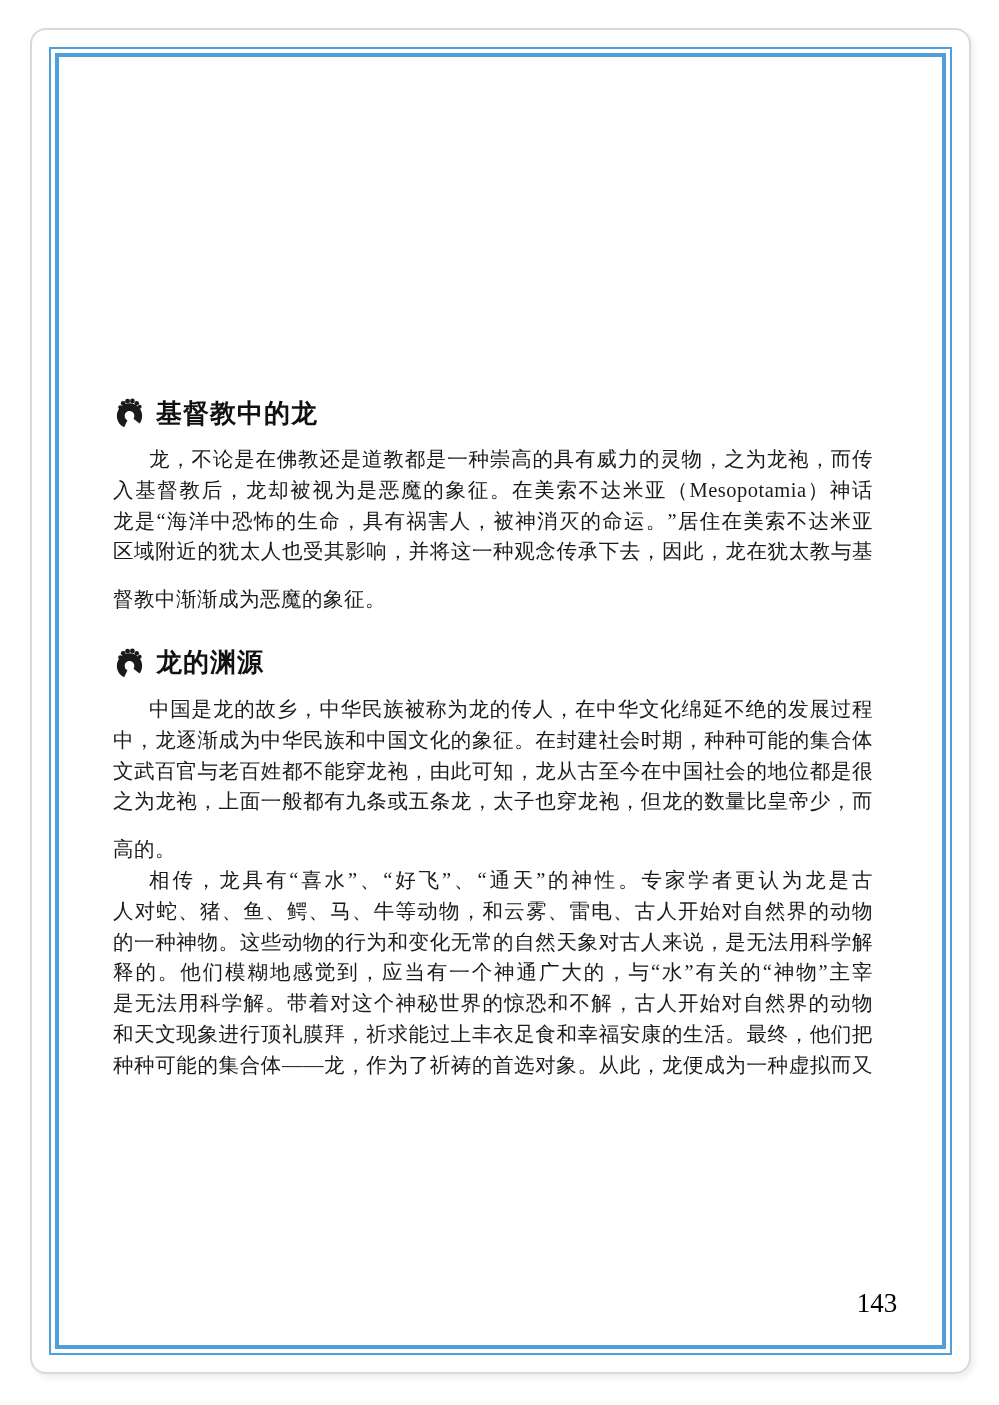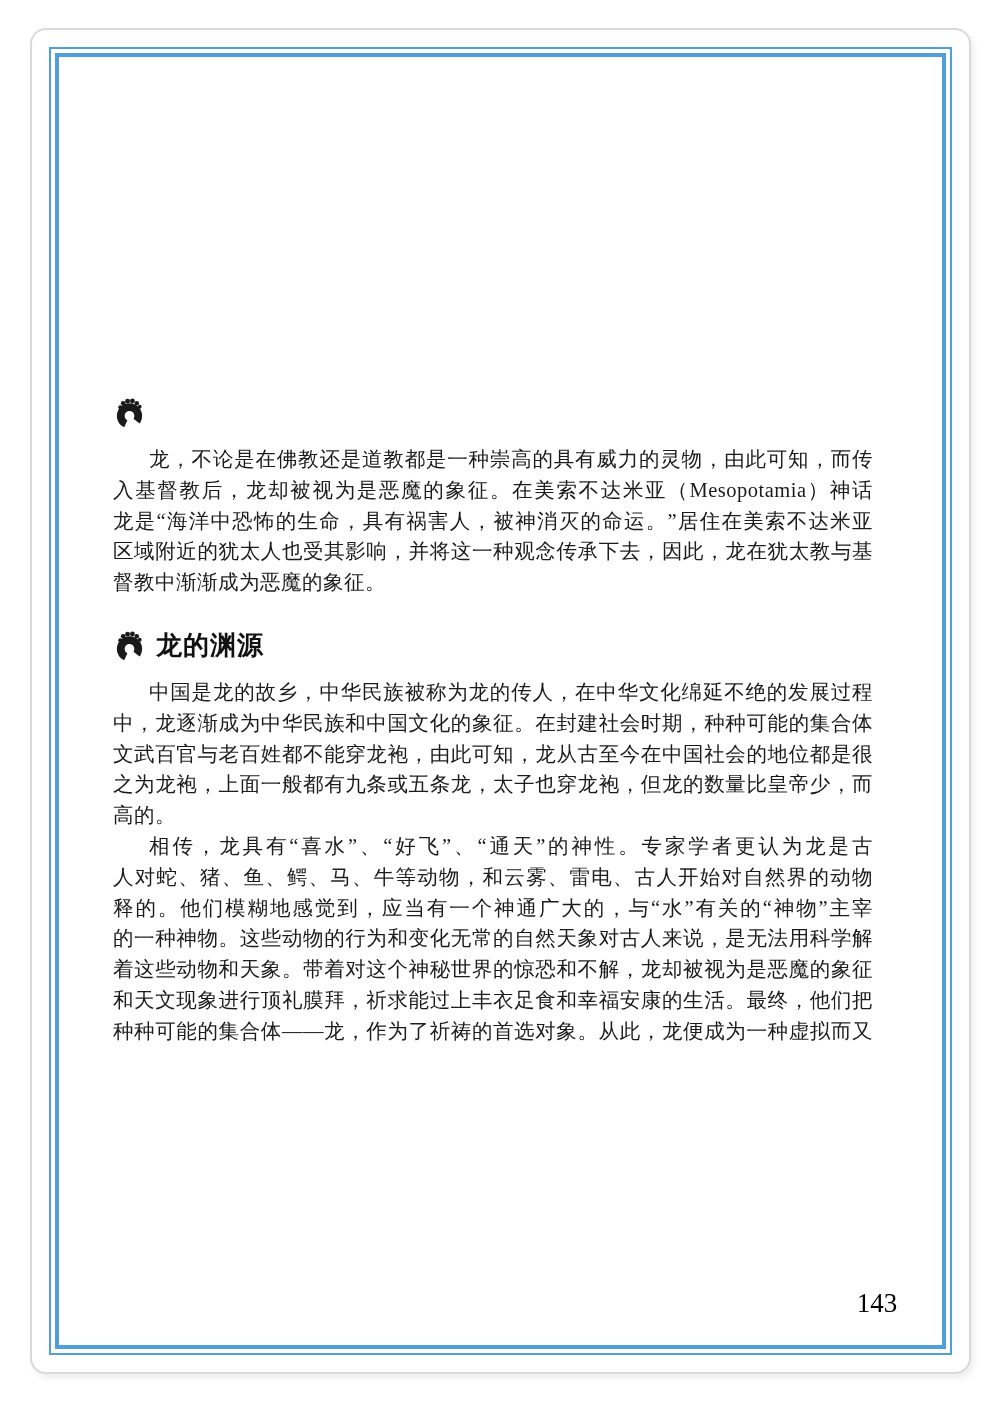--- a/index.html
+++ b/index.html
@@ -46,21 +46,21 @@
   }
   .section-heading + .paragraph{margin-top:12px;}
   .paragraph + .paragraph{margin-top:0;}
   .line{
     font-size:20.5px;height:30.8px;line-height:30.8px;
     text-align:justify;text-align-last:justify;
     word-break:break-all;overflow:hidden;
     letter-spacing:0.5px;
   }
   .line.first{text-indent:36px;}
-  .line.last{text-align-last:left;}
+  .line.last{text-align-last:left;margin-top:17px;}
   .page-number{
     position:absolute;left:845px;top:1288px;width:64px;
     text-align:center;font-size:27px;color:#000000;
     font-family:"Liberation Serif","DejaVu Serif",serif;
   }
 </style>
 </head>
 <body>
 
 <div class="page-edge">
@@ -76,23 +76,24 @@
     <g fill="#1a1a1a">
       <circle cx="7.5" cy="12" r="2.1"></circle>
       <circle cx="10.5" cy="8" r="2.4"></circle>
       <circle cx="15" cy="5.8" r="2.5"></circle>
       <circle cx="20" cy="5.6" r="2.5"></circle>
       <circle cx="24.5" cy="8" r="2.3"></circle>
       <circle cx="27.5" cy="11.5" r="2"></circle>
     </g>
     <circle cx="17" cy="21" r="4.6" fill="#ffffff"></circle>
   </svg>
+        <span class="section-title">基督教中的龙</span>
       </div>
       <div class="paragraph">
-        <div class="line first">龙，不论是在佛教还是道教都是一种崇高的具有威力的灵物，由此可知，而传</div>
+        <div class="line first">龙，不论是在佛教还是道教都是一种崇高的具有威力的灵物，之为龙袍，而传</div>
         <div class="line">入基督教后，龙却被视为是恶魔的象征。在美索不达米亚（Mesopotamia）神话中，</div>
         <div class="line">龙是“海洋中恐怖的生命，具有祸害人，被神消灭的命运。”居住在美索不达米亚</div>
         <div class="line">区域附近的犹太人也受其影响，并将这一种观念传承下去，因此，龙在犹太教与基</div>
         <div class="line last">督教中渐渐成为恶魔的象征。</div>
       </div>
     </section>
     <section class="section s2">
       <div class="section-heading">
         <svg class="emblem" viewBox="0 0 34 36" aria-hidden="true">
     <circle cx="17" cy="21" r="9" fill="none" stroke="#1a1a1a" stroke-width="8" stroke-dasharray="44 12.6" transform="rotate(115 17 21)"></circle>
@@ -111,22 +112,22 @@
       <div class="paragraph">
         <div class="line first">中国是龙的故乡，中华民族被称为龙的传人，在中华文化绵延不绝的发展过程</div>
         <div class="line">中，龙逐渐成为中华民族和中国文化的象征。在封建社会时期，种种可能的集合体</div>
         <div class="line">文武百官与老百姓都不能穿龙袍，由此可知，龙从古至今在中国社会的地位都是很</div>
         <div class="line">之为龙袍，上面一般都有九条或五条龙，太子也穿龙袍，但龙的数量比皇帝少，而</div>
         <div class="line last">高的。</div>
       </div>
       <div class="paragraph">
         <div class="line first">相传，龙具有“喜水”、“好飞”、“通天”的神性。专家学者更认为龙是古</div>
         <div class="line">人对蛇、猪、鱼、鳄、马、牛等动物，和云雾、雷电、古人开始对自然界的动物</div>
+        <div class="line">的一种神物。这些动物的行为和变化无常的自然天象对古人来说，是无法用科学解</div>
         <div class="line">释的。他们模糊地感觉到，应当有一个神通广大的，与“水”有关的“神物”主宰</div>
-        <div class="line">的一种神物。这些动物的行为和变化无常的自然天象对古人来说，是无法用科学解</div>
-        <div class="line">着这些动物和天象。带着对这个神秘世界的惊恐和不解，龙却被视为是恶魔的象征</div>
+        <div class="line">是无法用科学解。带着对这个神秘世界的惊恐和不解，古人开始对自然界的动物</div>
         <div class="line">和天文现象进行顶礼膜拜，祈求能过上丰衣足食和幸福安康的生活。最终，他们把</div>
         <div class="line">种种可能的集合体——龙，作为了祈祷的首选对象。从此，龙便成为一种虚拟而又影</div>
       </div>
     </section>
   </div>
 
 <div class="page-number">143</div>
 
 </body></html>

